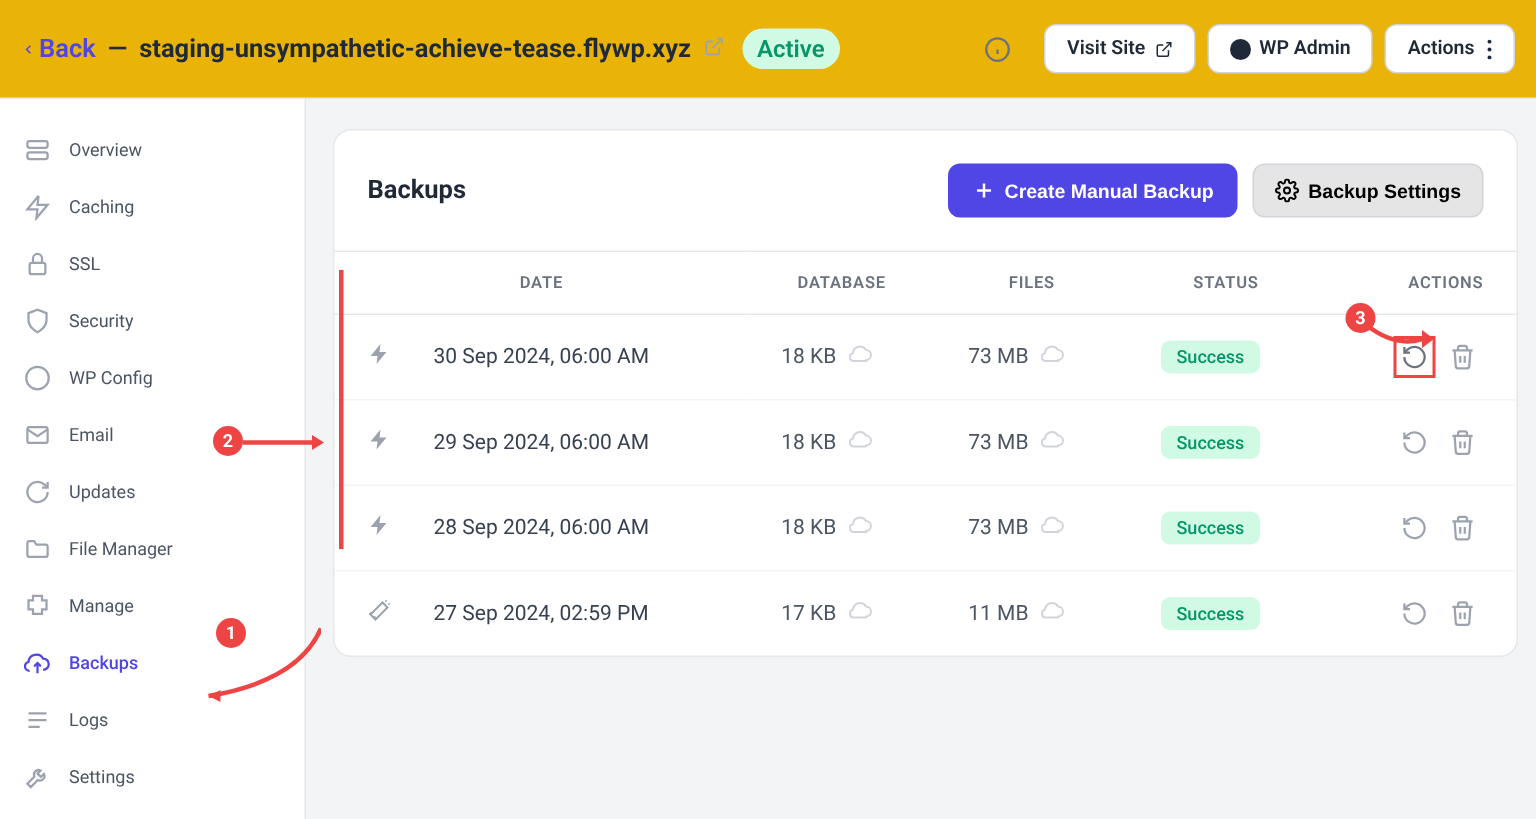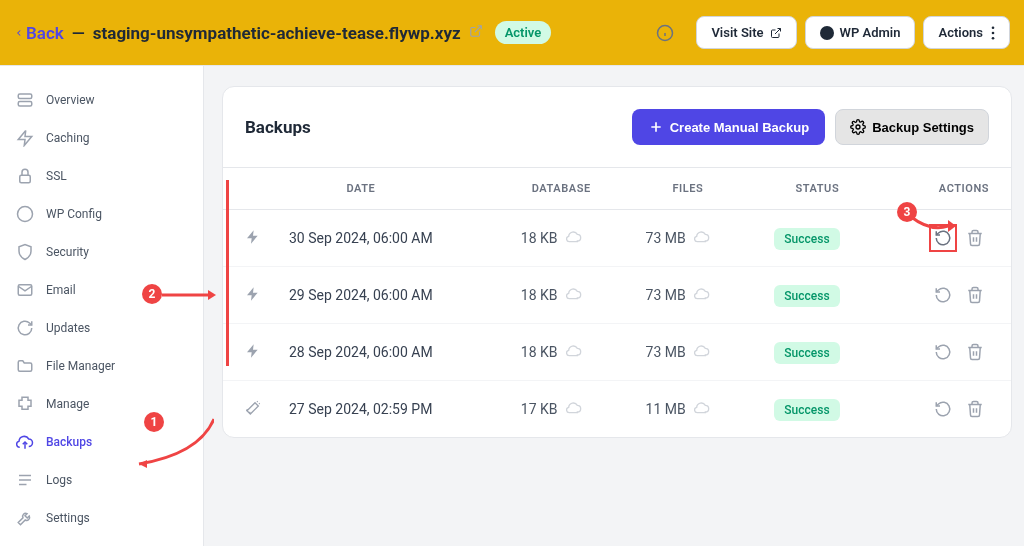--- a/index.html
+++ b/index.html
@@ -39,21 +39,21 @@
       font-weight: 600;
     }
     .site-title {
       font-size: 17px;
       font-weight: 700;
     }
     .ext-icon { margin-left: 8px; color: #9ca3af; }
     .pill-active {
       background: #d1fae5;
       color: #059669;
-      font-size: 13px;
+      font-size: 16px;
       font-weight: 600;
       padding: 4px 10px;
       border-radius: 999px;
       margin-left: 12px;
     }
     .spacer { flex: 1; }
     .info-circle {
       color: #6b7280;
       margin-right: 14px;
       display: inline-flex;
@@ -313,29 +313,29 @@
     </div>
     <div class="side-item">
       <svg width="18" height="18" viewBox="0 0 24 24" fill="none" stroke="currentColor" stroke-width="2">
           <rect x="5" y="11" width="14" height="10" rx="2"></rect>
           <path d="M8 11V7a4 4 0 0 1 8 0v4"></path>
         </svg>
       <span>SSL</span>
     </div>
     <div class="side-item">
       <svg width="18" height="18" viewBox="0 0 24 24" fill="none" stroke="currentColor" stroke-width="2">
+          <path d="M12 22s8-4 8-11V5l-8-3-8 3v6c0 7 8 11 8 11z"></path>
+        </svg>
+      <span>Security</span>
+    </div>
+    <div class="side-item">
+      <svg width="18" height="18" viewBox="0 0 24 24" fill="none" stroke="currentColor" stroke-width="2">
           <circle cx="12" cy="12" r="10"></circle>
         </svg>
       <span>WP Config</span>
-    </div>
-    <div class="side-item">
-      <svg width="18" height="18" viewBox="0 0 24 24" fill="none" stroke="currentColor" stroke-width="2">
-          <path d="M12 22s8-4 8-11V5l-8-3-8 3v6c0 7 8 11 8 11z"></path>
-        </svg>
-      <span>Security</span>
     </div>
     <div class="side-item">
       <svg width="18" height="18" viewBox="0 0 24 24" fill="none" stroke="currentColor" stroke-width="2">
           <rect x="3" y="5" width="18" height="14" rx="2"></rect>
           <polyline points="3 7 12 13 21 7"></polyline>
         </svg>
       <span>Email</span>
     </div>
     <div class="side-item">
       <svg width="18" height="18" viewBox="0 0 24 24" fill="none" stroke="currentColor" stroke-width="2">

